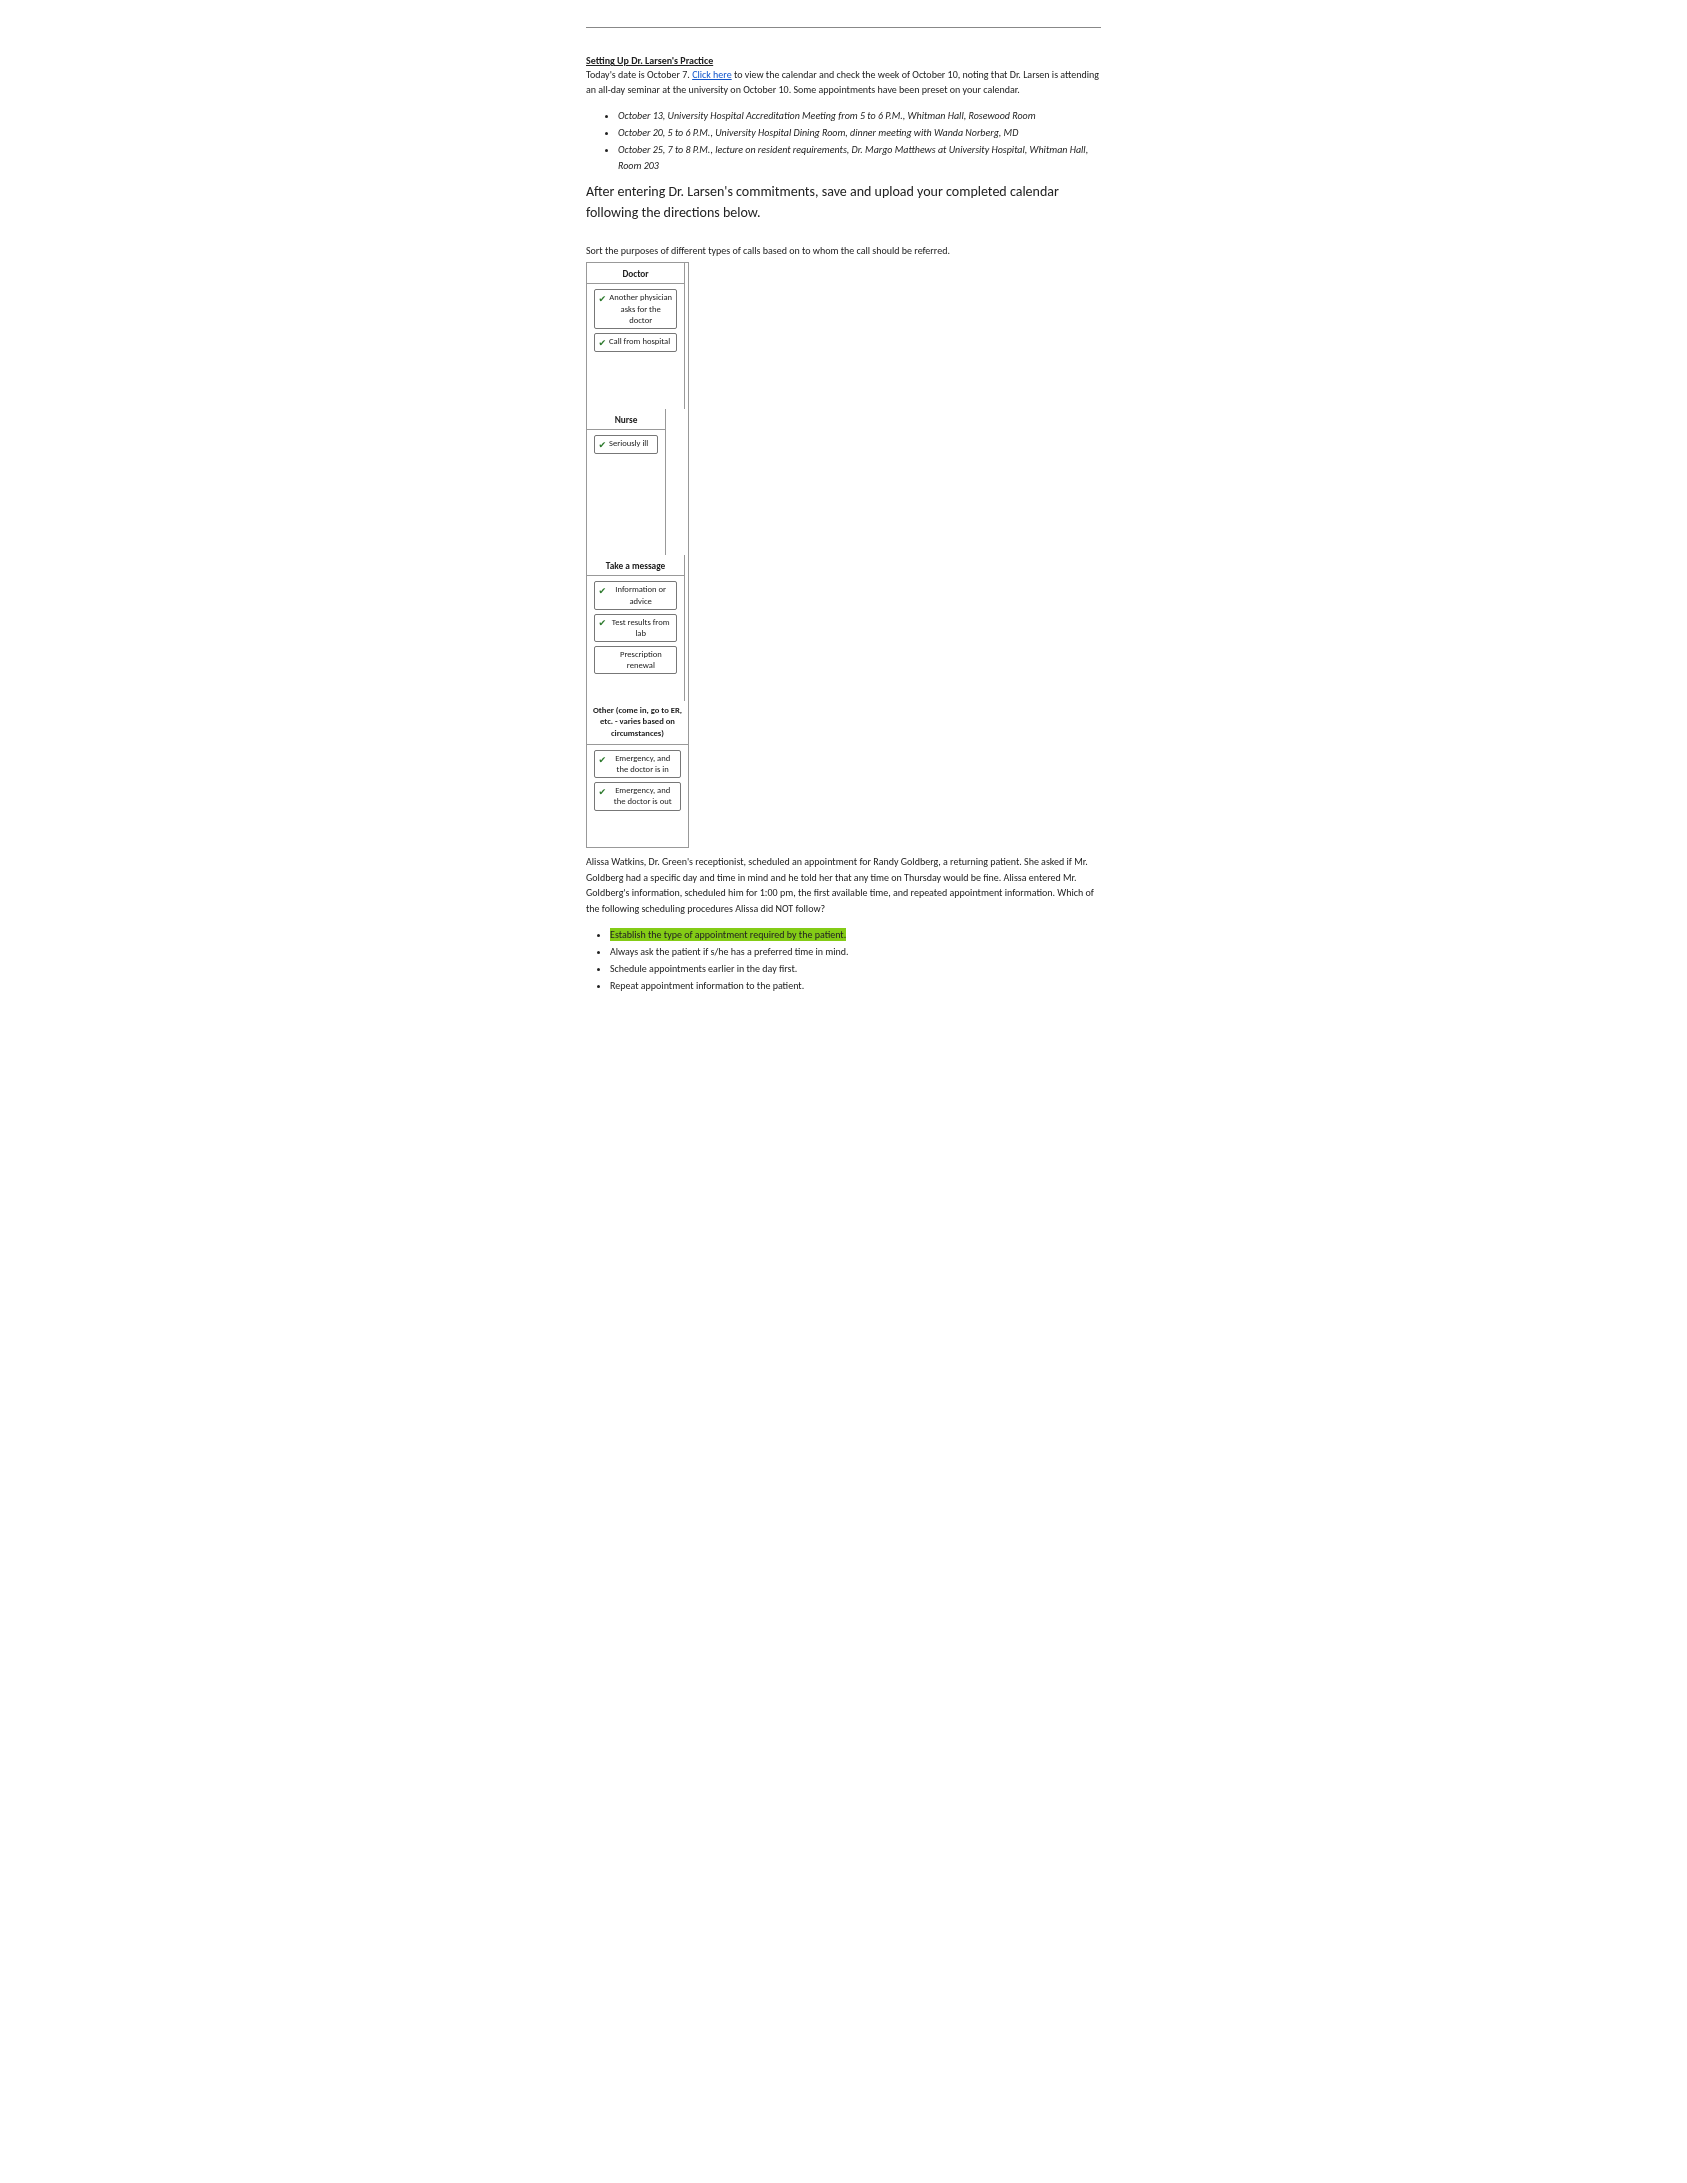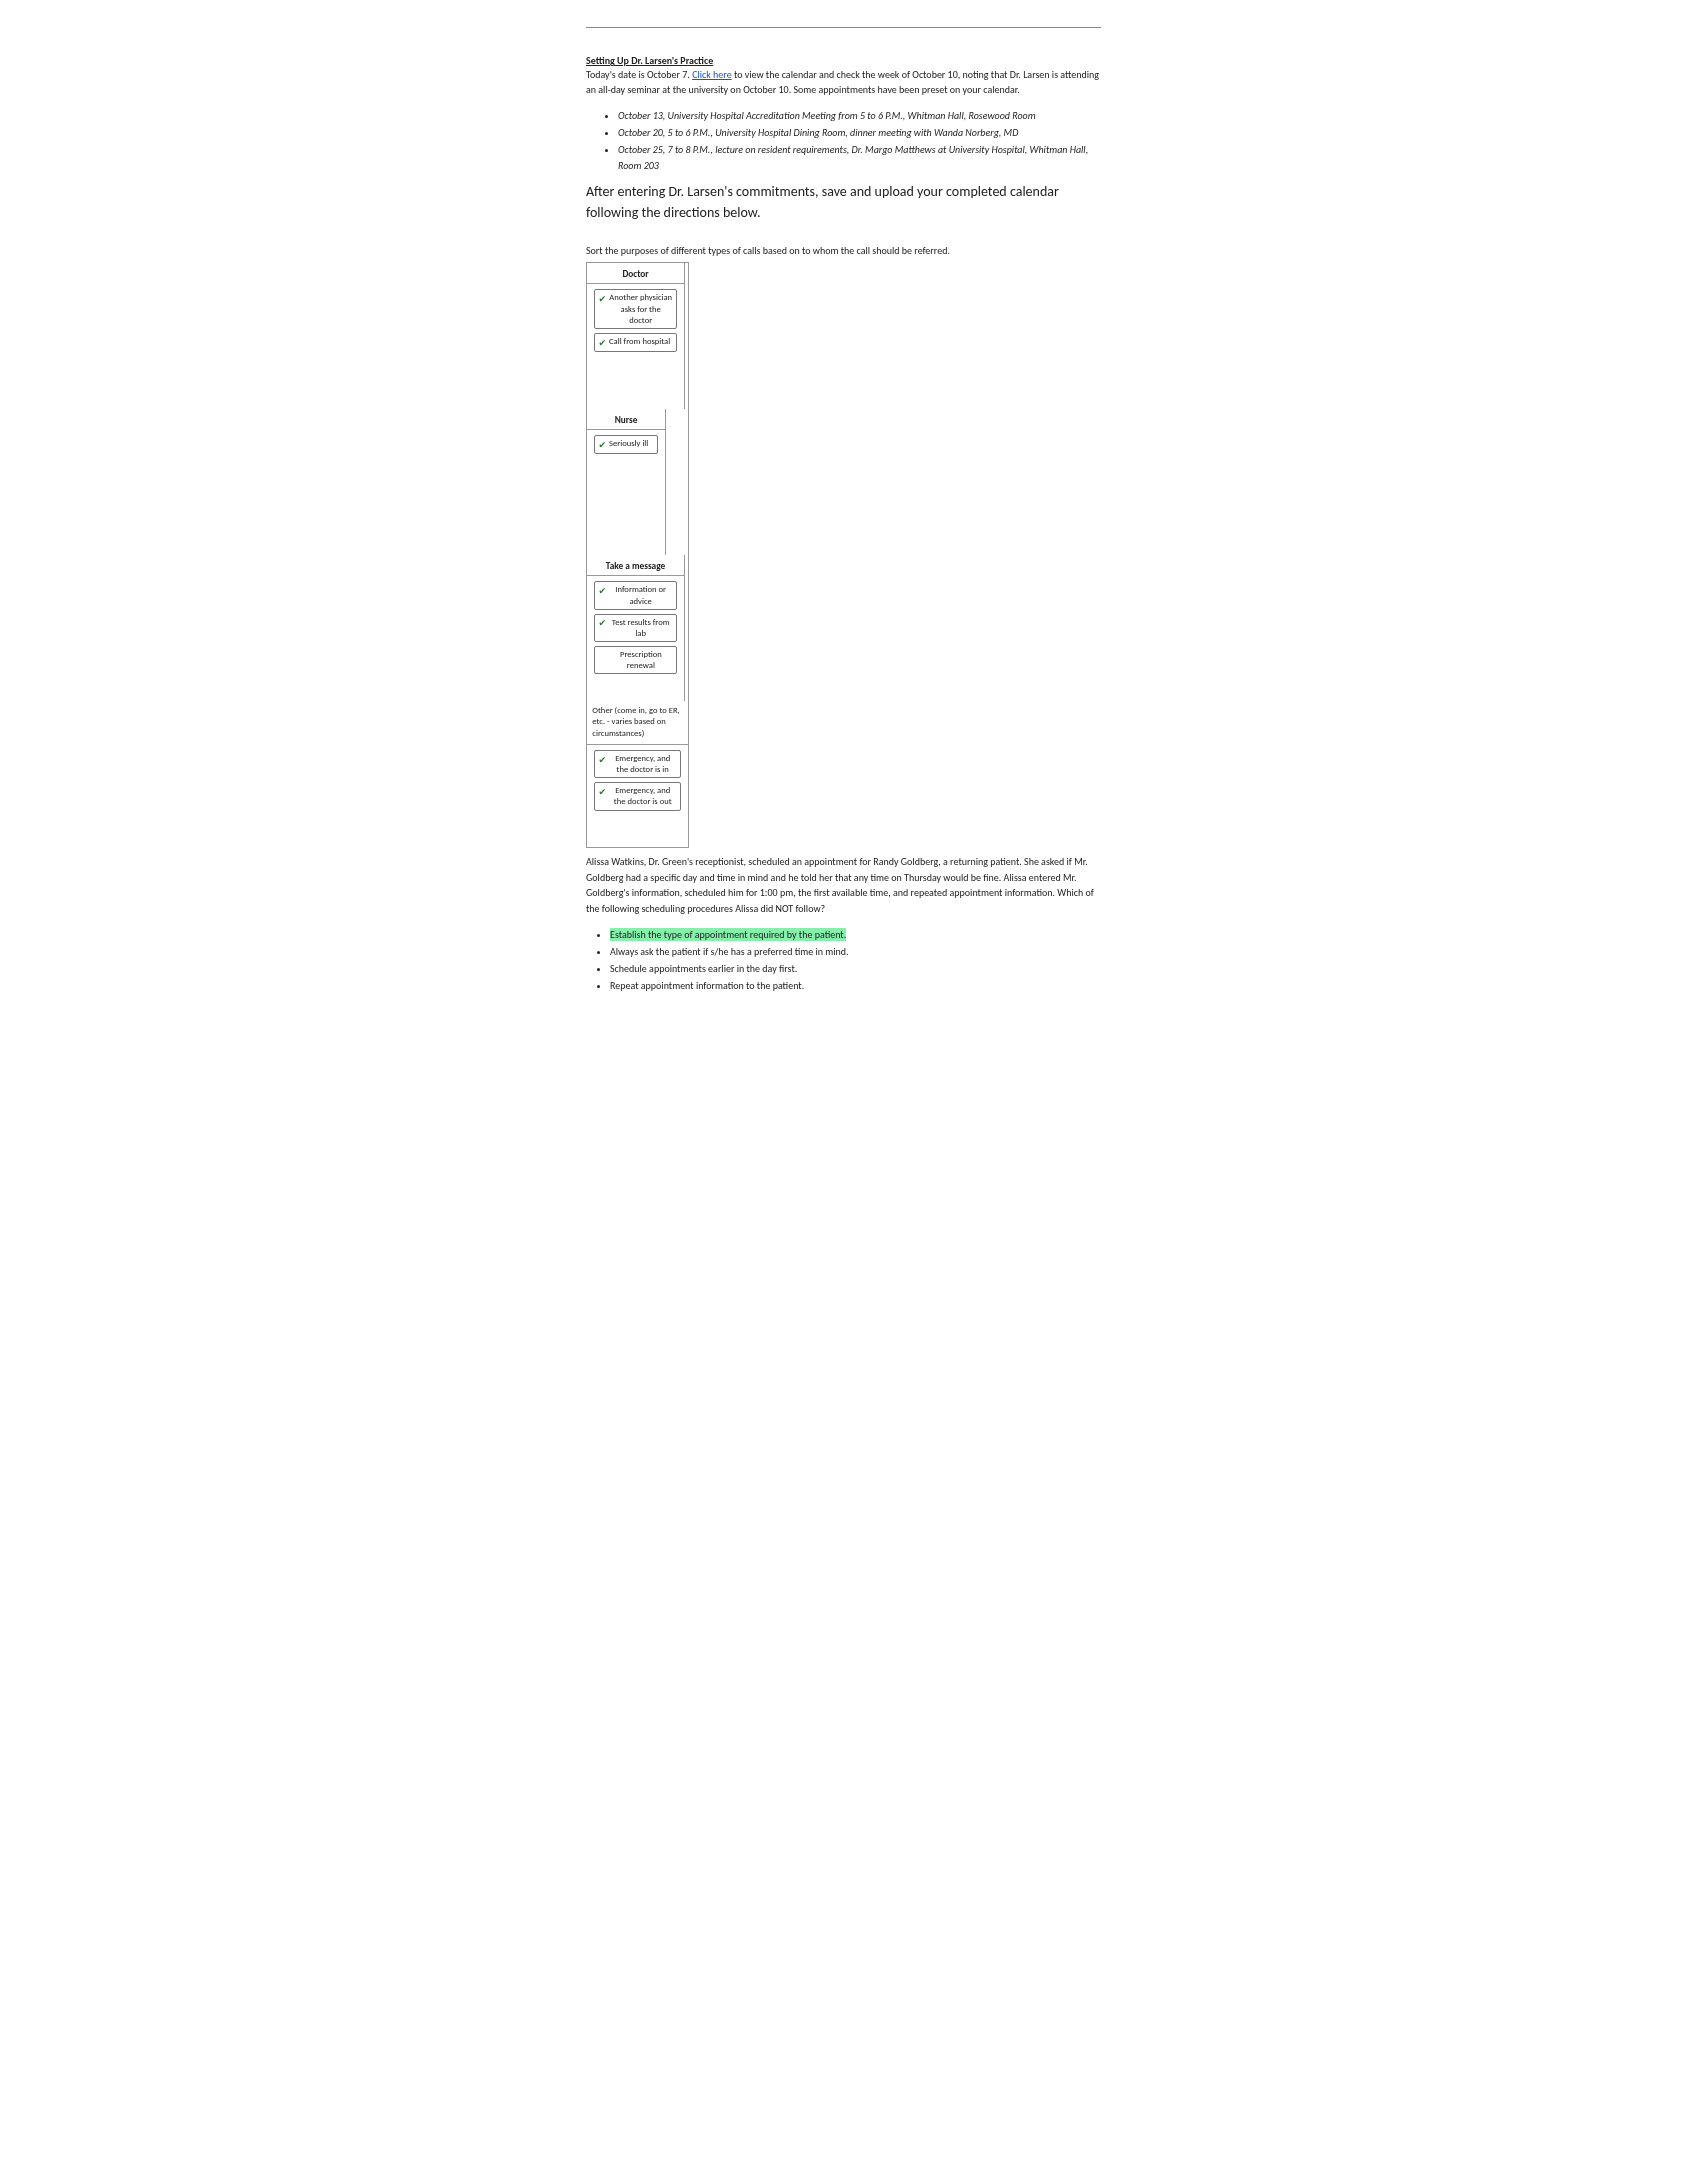--- a/index.html
+++ b/index.html
@@ -119,23 +119,23 @@
       gap: 4px;
       flex: 1;
     }
 
     .col-doctor { width: 98px; }
     .col-nurse { width: 79px; }
     .col-message { width: 98px; }
     .col-other { width: 101px; }
 
     .other-header-cell {
-      font-weight: normal;
+      font-weight: bold;
       font-size: 8.6px;
-      text-align: left;
+      text-align: center;
       padding: 4px 5.3px 4px 5.3px;
       border-bottom: 0.7px solid #999;
       line-height: 1.35;
     }
 
     .scenario-card {
       border: 0.7px solid #777;
       border-radius: 2px;
       padding: 2px 4px;
       font-size: 8.6px;
@@ -159,21 +159,21 @@
       margin-top: 6.6px;
     }
 
     .paragraph {
       font-size: 10px;
       line-height: 1.55;
       margin-bottom: 9.3px;
     }
 
     .highlight-bullet {
-      background-color: #86efac;
+      background-color: #84cc16;
       font-size: 10px;
     }
 
     .bullet-list-bottom {
       margin-left: 24px;
       margin-bottom: 6.6px;
       list-style-type: disc;
     }
 
     .bullet-list-bottom li {

